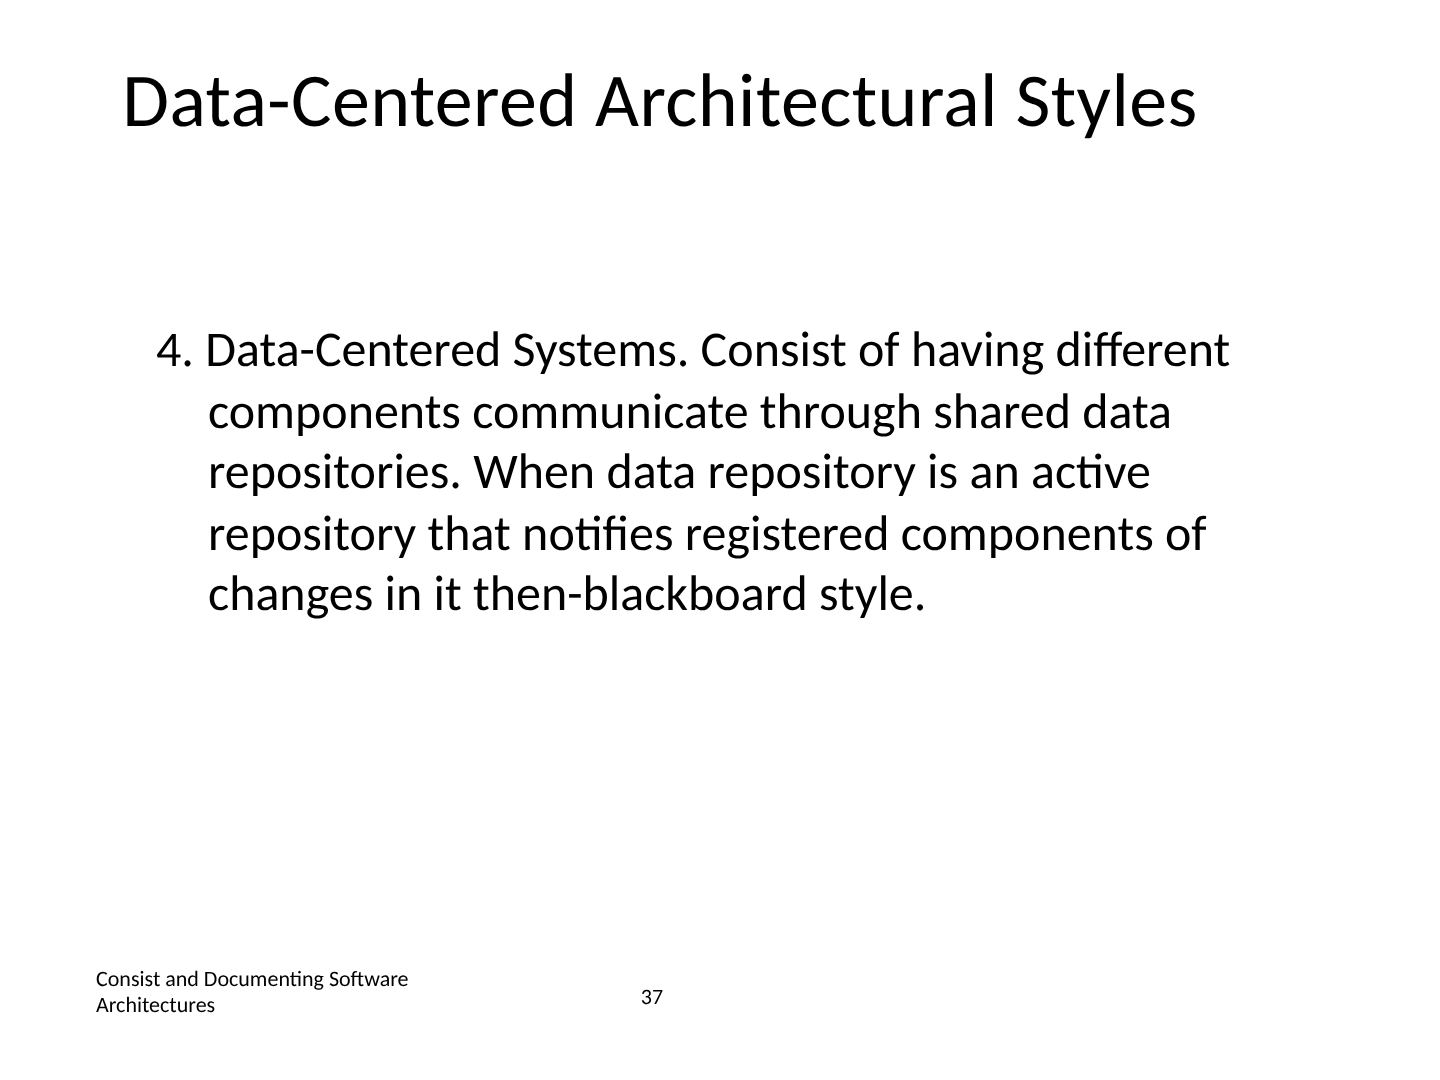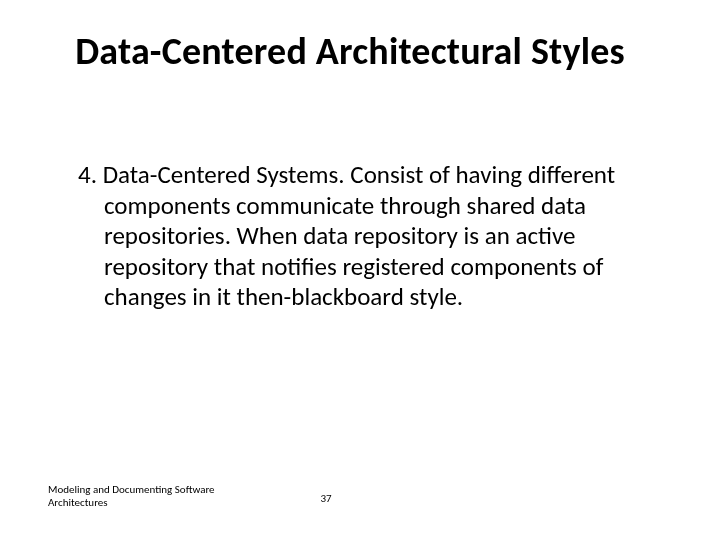--- a/index.html
+++ b/index.html
@@ -18,23 +18,22 @@
     position: relative;
     box-sizing: border-box;
   }
   .title {
     position: absolute;
     top: 28px;
     left: 0;
     width: 660px;
     text-align: center;
     font-size: 38px;
-    font-weight: 700;
+    font-weight: 400;
     letter-spacing: 0.2px;
-    padding-left: 20px;
   }
   .body {
     position: absolute;
     top: 160px;
     left: 78px;
     width: 560px;
     font-size: 25px;
     line-height: 1.22;
   }
   .body .num {
@@ -70,16 +69,16 @@
 
   <div class="title">Data-Centered Architectural Styles</div>
 
   <div class="body">
     <div class="para">
       <span class="num">4.</span>
       <span>Data-Centered Systems. Consist of having different components communicate through shared data repositories. When data repository is an active repository that notifies registered components of changes in it then-blackboard style.</span>
     </div>
   </div>
 
-  <div class="footer-left">Modeling and Documenting Software Architectures</div>
+  <div class="footer-left">Consist and Documenting Software Architectures</div>
   <div class="footer-pagenum">37</div>
 
 </div>
 
 </body></html>

